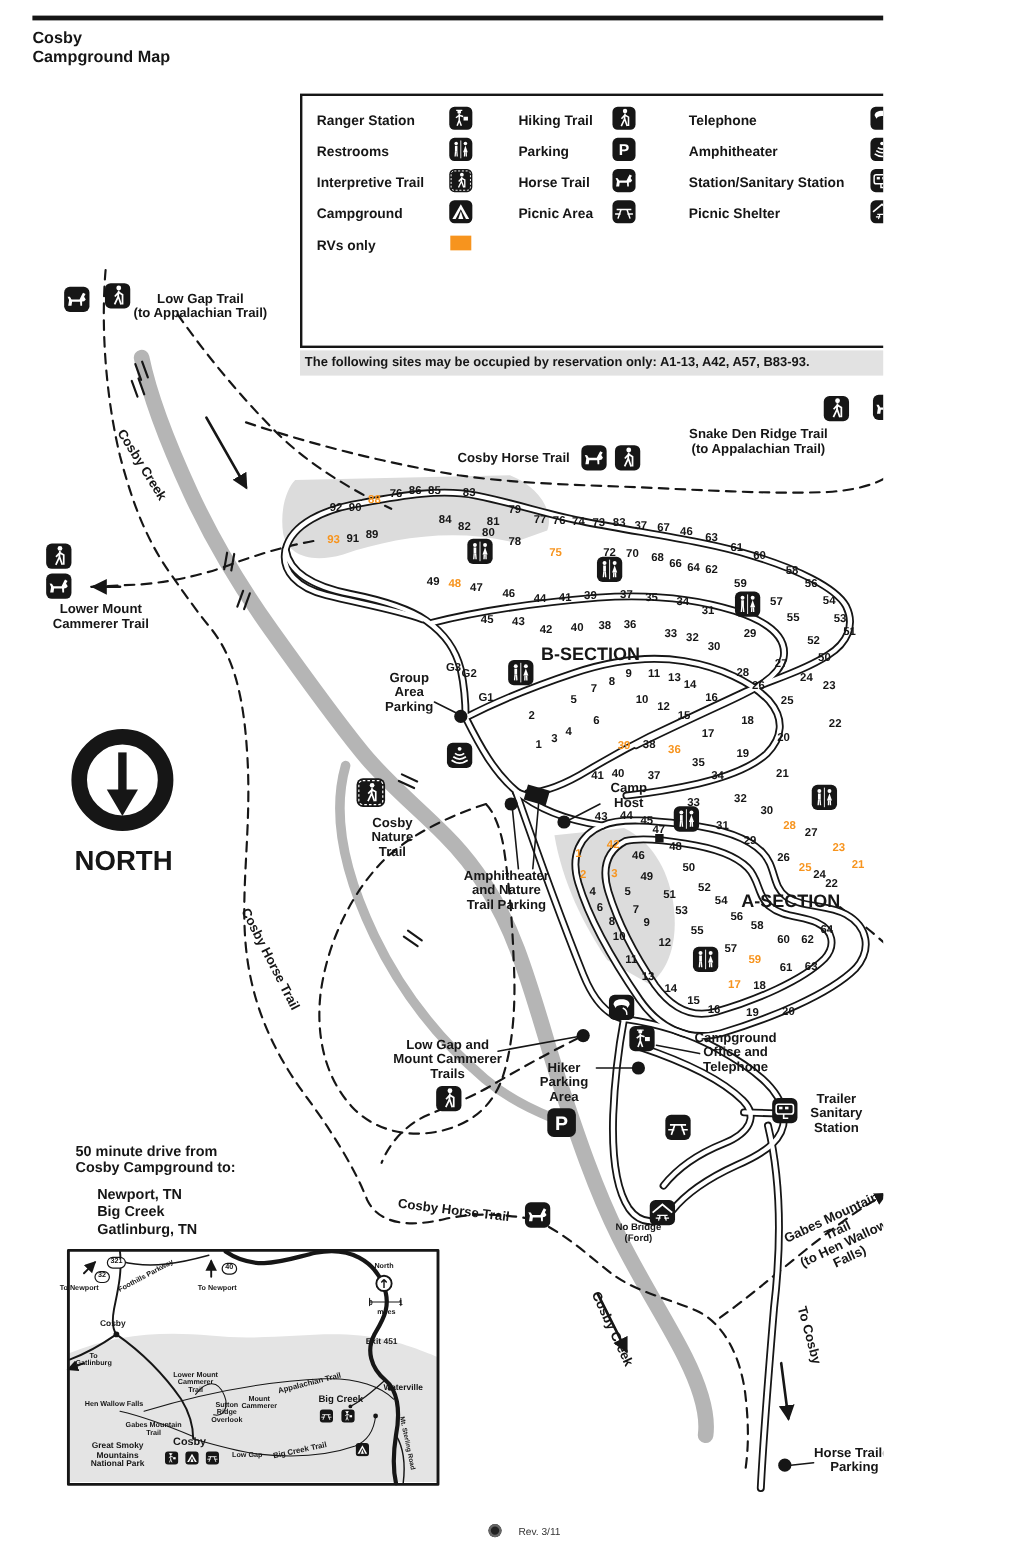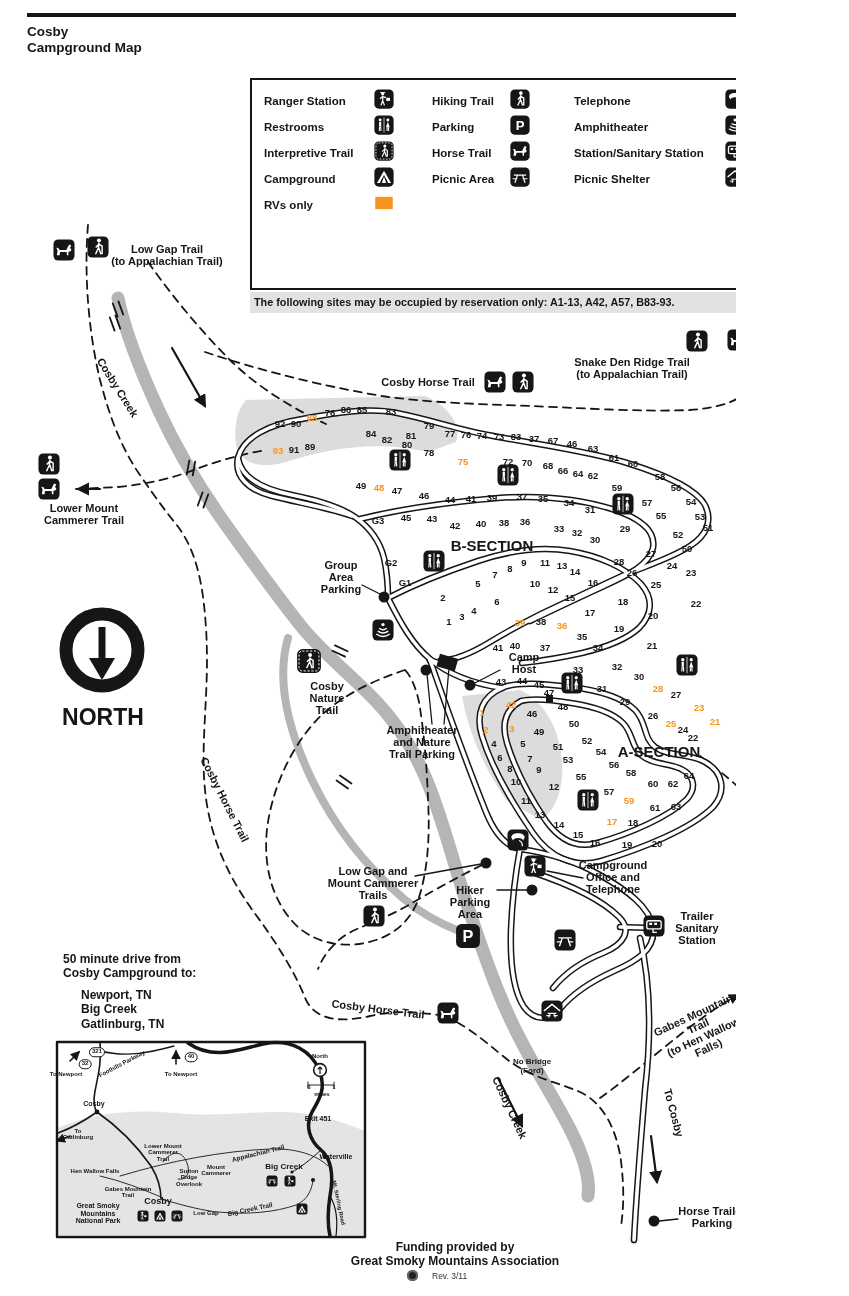--- a/index.html
+++ b/index.html
@@ -280,21 +280,21 @@
       <div class="lbl" style="left: 470px; top: 903px; font-size: 11px; transform: translate(-50%, -50%);">Hiker
 Parking
 Area</div>
       <div class="lbl" style="left: 613px; top: 878px; font-size: 11px; transform: translate(-50%, -50%);">Campground
 Office and
 Telephone</div>
       <div class="lbl" style="left: 697px; top: 929px; font-size: 11px; transform: translate(-50%, -50%);">Trailer
 Sanitary
 Station</div>
       <div class="lbl" style="left: 378px; top: 1010px; font-size: 11px; transform: translate(-50%, -50%) rotate(7deg);">Cosby Horse Trail</div>
-      <div class="lbl" style="left: 532px; top: 1067px; font-size: 8px; transform: translate(-50%, -50%);">No Bridge
+      <div class="lbl" style="left: 532px; top: 1028px; font-size: 8px; transform: translate(-50%, -50%);">No Bridge
 (Ford)</div>
       <div class="lbl" style="left: 509px; top: 1108px; font-size: 11px; transform: translate(-50%, -50%) rotate(65deg);">Cosby Creek</div>
       <div class="lbl" style="left: 673px; top: 1113px; font-size: 11px; transform: translate(-50%, -50%) rotate(75deg);">To Cosby</div>
       <div class="lbl" style="left: 701px; top: 1032px; font-size: 11px; transform: translate(-50%, -50%) rotate(-25deg);">Gabes Mountain
 Trail
 (to Hen Wallow
 Falls)</div>
       <div class="lbl" style="left: 712px; top: 1218px; font-size: 11px; transform: translate(-50%, -50%);">Horse Trailer
 Parking</div>
       <div class="lbl badge" style="left: 97px; top: 1052px; font-size: 6px; transform: translate(-50%, -50%);">321</div>
@@ -418,21 +418,21 @@
       <div class="site" style="left: 553px; top: 589px;">12</div>
       <div class="site" style="left: 562px; top: 565px;">13</div>
       <div class="site" style="left: 575px; top: 571px;">14</div>
       <div class="site" style="left: 570px; top: 597px;">15</div>
       <div class="site" style="left: 593px; top: 582px;">16</div>
       <div class="site" style="left: 590px; top: 612px;">17</div>
       <div class="site" style="left: 623px; top: 601px;">18</div>
       <div class="site" style="left: 619px; top: 628px;">19</div>
       <div class="site" style="left: 653px; top: 615px;">20</div>
       <div class="site" style="left: 652px; top: 645px;">21</div>
-      <div class="site" style="left: 378px; top: 520px;">G3</div>
+      <div class="site" style="left: 378px; top: 557px;">G3</div>
       <div class="site" style="left: 391px; top: 562px;">G2</div>
       <div class="site" style="left: 405px; top: 582px;">G1</div>
       <div class="site" style="left: 498px; top: 647px;">41</div>
       <div class="site" style="left: 515px; top: 645px;">40</div>
       <div class="site rv" style="left: 520px; top: 622px;">39</div>
       <div class="site" style="left: 541px; top: 621px;">38</div>
       <div class="site" style="left: 545px; top: 647px;">37</div>
       <div class="site rv" style="left: 562px; top: 625px;">36</div>
       <div class="site" style="left: 582px; top: 636px;">35</div>
       <div class="site" style="left: 598px; top: 647px;">34</div>
@@ -660,17 +660,15 @@
   <div id="banner">
     <span>The following sites may be occupied by reservation only: A1-13, A42, A57, B83-93.</span>
   </div>
 
   <div id="driveinfo">50 minute drive from
 Cosby Campground to:</div>
   <div id="destinations">Newport, TN
 Big Creek
 Gatlinburg, TN</div>
 
-  <div id="footer">Funding provided by
-Great Smoky Mountains Association</div>
   <div id="revlogo"></div>
   <div id="rev">Rev. 3/11</div>
 </div>
 
 </body></html>

